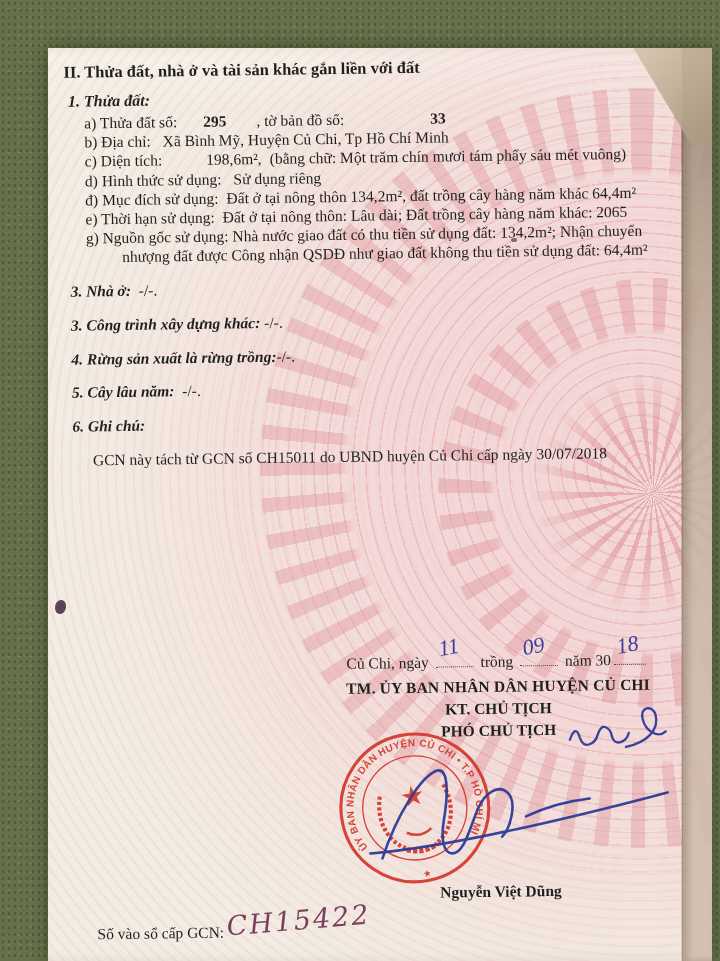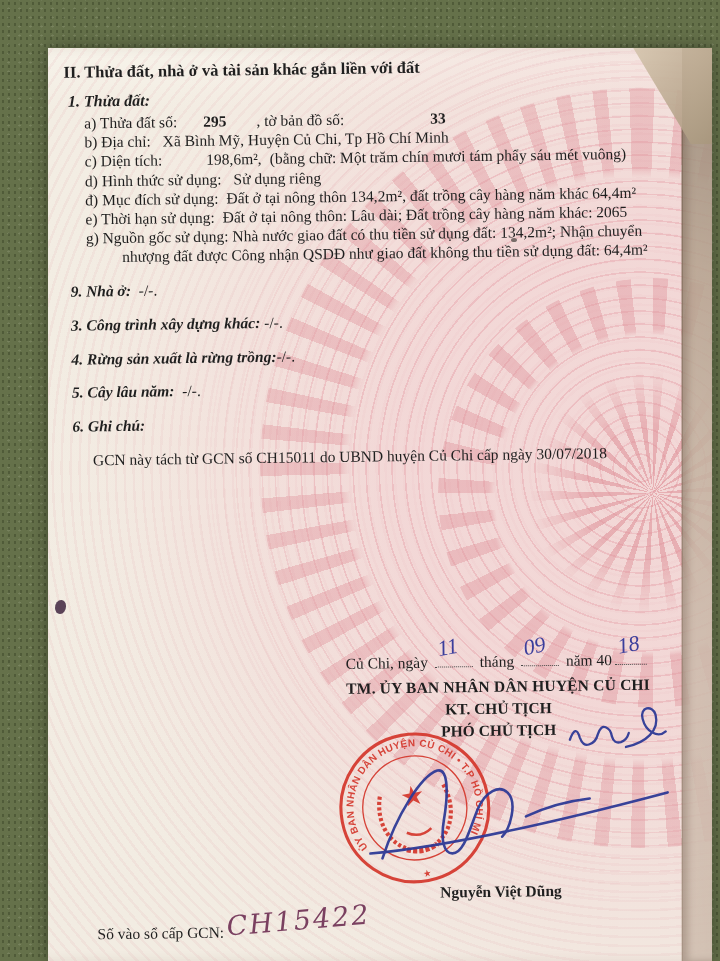--- a/index.html
+++ b/index.html
@@ -116,37 +116,37 @@
 
         <p class="pline"><span>d) Hình thức sử dụng:</span><span class="gap-d">Sử dụng riêng</span></p>
 
         <p class="pline"><span>đ) Mục đích sử dụng:</span><span class="gap-s">Đất ở tại nông thôn 134,2m², đất trồng cây hàng năm khác 64,4m²</span></p>
 
         <p class="pline"><span>e) Thời hạn sử dụng:</span><span class="gap-s">Đất ở tại nông thôn: Lâu dài; Đất trồng cây hàng năm khác: 2065</span></p>
 
         <p class="pline hang"><span>g) Nguồn gốc sử dụng:</span> <span>Nhà nước giao đất có thu tiền sử dụng đất: 134,2m²; Nhận chuyển nhượng đất được Công nhận QSDĐ như giao đất không thu tiền sử dụng đất: 64,4m²</span></p>
 
         <div class="items-block">
-          <p class="item-line"><span class="ih">9. Nhà ở:</span>&nbsp; <span>-/-.</span></p>
+          <p class="item-line"><span class="ih">3. Nhà ở:</span>&nbsp; <span>-/-.</span></p>
           <p class="item-line"><span class="ih">3. Công trình xây dựng khác:</span> <span>-/-.</span></p>
           <p class="item-line"><span class="ih">4. Rừng sản xuất là rừng trồng:</span><span>-/-.</span></p>
           <p class="item-line"><span class="ih">5. Cây lâu năm:</span>&nbsp; <span>-/-.</span></p>
           <p class="item-line"><span class="ih">6. Ghi chú:</span></p>
         </div>
 
         <p class="note-line">GCN này tách từ GCN số CH15011 do UBND huyện Củ Chi cấp ngày 30/07/2018</p>
       </div>
 
       <div class="issue">
         <div class="dateline">
           <span>Củ Chi, ngày</span>
           <span class="slot"><span class="hand">11</span></span>
-          <span>tháng</span>
+          <span>trồng</span>
           <span class="slot"><span class="hand">09</span></span>
-          <span>năm 40</span><span class="slot sm"><span class="hand">18</span></span>
+          <span>năm 30</span><span class="slot sm"><span class="hand">18</span></span>
         </div>
         <div class="authority">TM. ỦY BAN NHÂN DÂN HUYỆN CỦ CHI</div>
         <div class="kt">KT. CHỦ TỊCH</div>
         <div class="pho">PHÓ CHỦ TỊCH</div>
       </div>
 
       <div class="signer-name">Nguyễn Việt Dũng</div>
 
       <div class="stamp">
         <svg width="156" height="156" viewBox="0 0 150 150">

